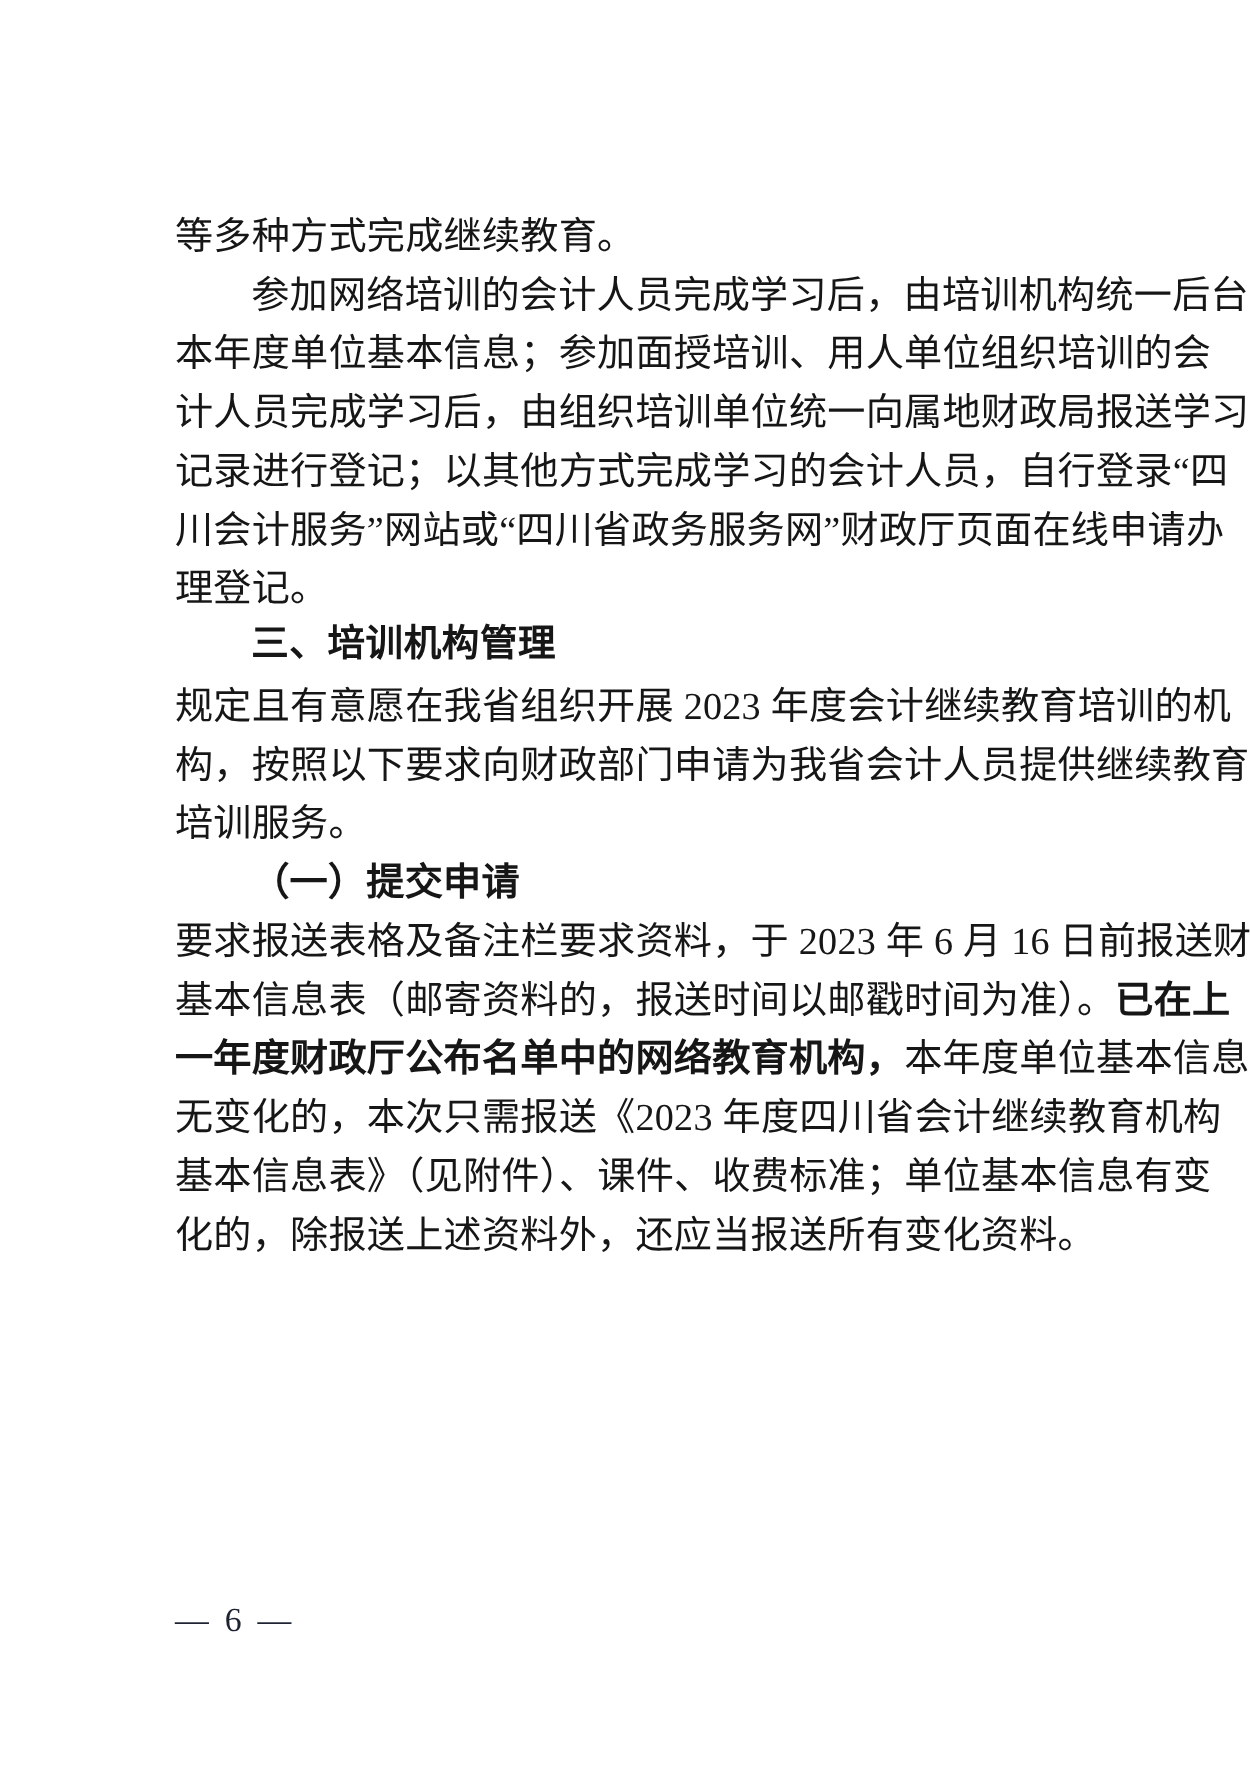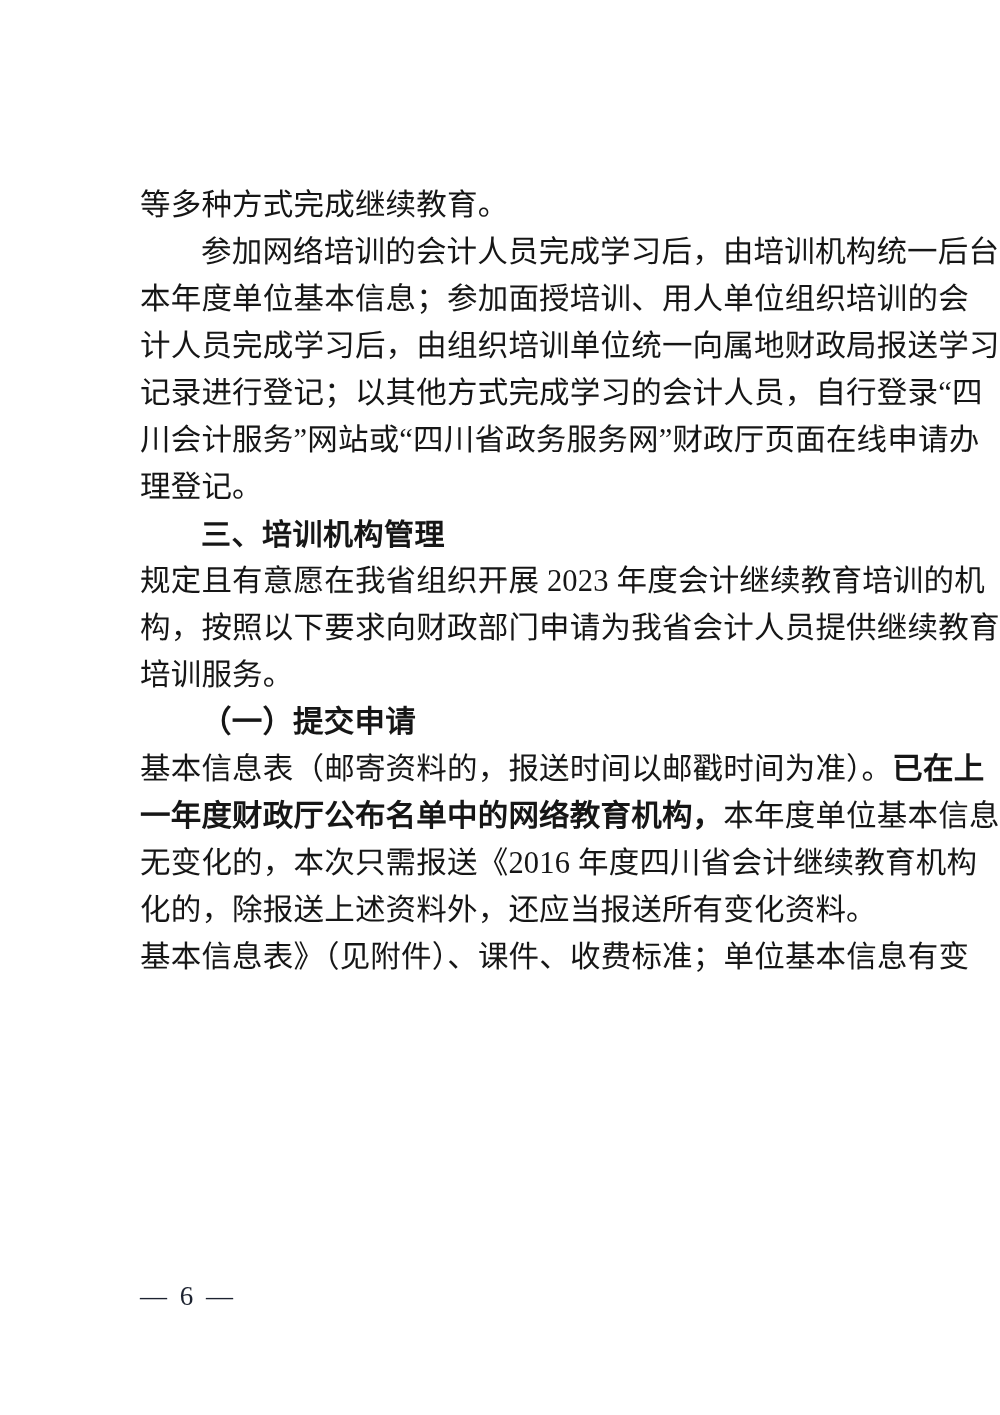--- a/index.html
+++ b/index.html
@@ -19,42 +19,42 @@
 
   .page {
     position: absolute;
     inset: 0;
     background: #ffffff;
   }
 
   .text-column {
     position: absolute;
     left: 140px;
-    top: 182px;
+    top: 166px;
     width: 718px;
   }
 
   
   .line {
     height: 47px;
     line-height: 47px;
     font-size: 30.5px;
     white-space: nowrap;
     letter-spacing: 0.2px;
     color: #161616;
   }
 
   
   .kai {
     font-family: "Liberation Serif", "DejaVu Serif", serif;
   }
 
   
   .hei-bold {
-    font-family: Liberation Sans, sans-serif;
+    font-family: Liberation Mono, monospace;
     font-weight: 700;
     font-size: 30px;
     letter-spacing: 0.5px;
   }
 
   
   .indent {
     padding-left: 61px;
   }
 
@@ -87,22 +87,23 @@
       <div class="line kai"><span class="run">本年度单位基本信息；参加面授培训、用人单位组织培训的会</span></div>
       <div class="line kai"><span class="run">计人员完成学习后，由组织培训单位统一向属地财政局报送学习</span></div>
       <div class="line kai"><span class="run">记录进行登记；以其他方式完成学习的会计人员，自行登录“四</span></div>
       <div class="line kai"><span class="run">川会计服务”网站或“四川省政务服务网”财政厅页面在线申请办</span></div>
       <div class="line kai"><span class="run">理登记。</span></div>
       <div class="line hei-bold indent"><span class="run b">三、培训机构管理</span></div>
       <div class="line kai"><span class="run">规定且有意愿在我省组织开展 2023 年度会计继续教育培训的机</span></div>
       <div class="line kai"><span class="run">构，按照以下要求向财政部门申请为我省会计人员提供继续教育</span></div>
       <div class="line kai"><span class="run">培训服务。</span></div>
       <div class="line kai indent"><span class="run b">（一）提交申请</span></div>
+      <div class="line kai"><span class="run">要求报送表格及备注栏要求资料，于 2023 年 6 月 16 日前报送财</span></div>
       <div class="line kai"><span class="run">基本信息表（邮寄资料的，报送时间以邮戳时间为准）。</span><span class="run b">已在上</span></div>
       <div class="line kai"><span class="run b">一年度财政厅公布名单中的网络教育机构，</span><span class="run">本年度单位基本信息</span></div>
-      <div class="line kai"><span class="run">无变化的，本次只需报送《2016 年度四川省会计继续教育机构</span></div>
+      <div class="line kai"><span class="run">无变化的，本次只需报送《2023 年度四川省会计继续教育机构</span></div>
+      <div class="line kai"><span class="run">基本信息表》（见附件）、课件、收费标准；单位基本信息有变</span></div>
       <div class="line kai"><span class="run">化的，除报送上述资料外，还应当报送所有变化资料。</span></div>
-      <div class="line kai"><span class="run">基本信息表》（见附件）、课件、收费标准；单位基本信息有变</span></div>
     </div>
 
   <div class="page-number">— 6 —</div>
 
 </div>
 
 </body></html>

